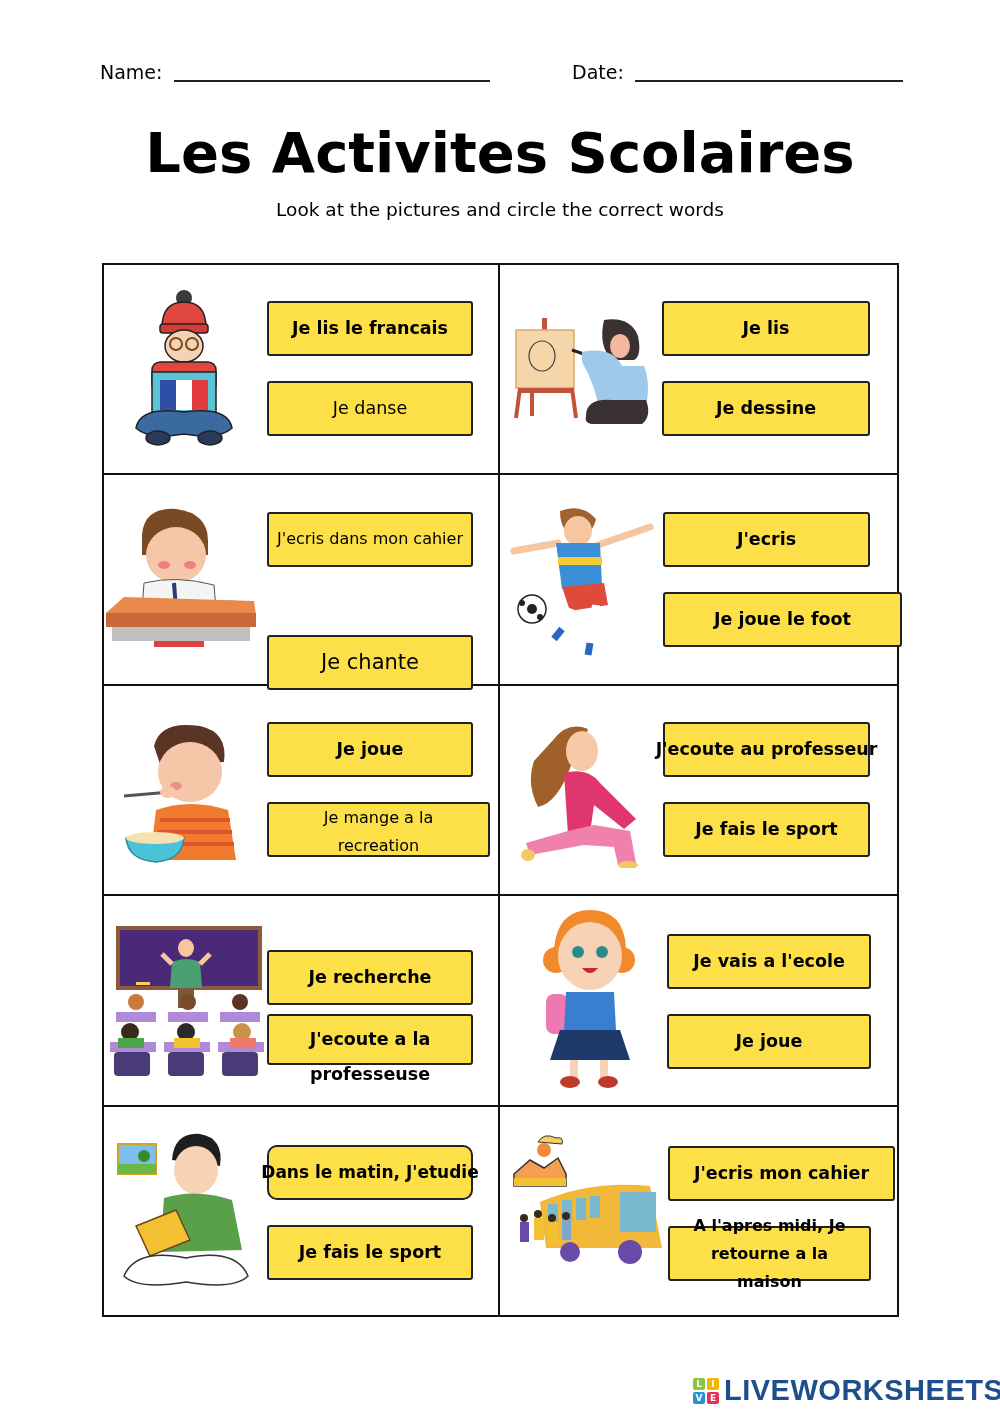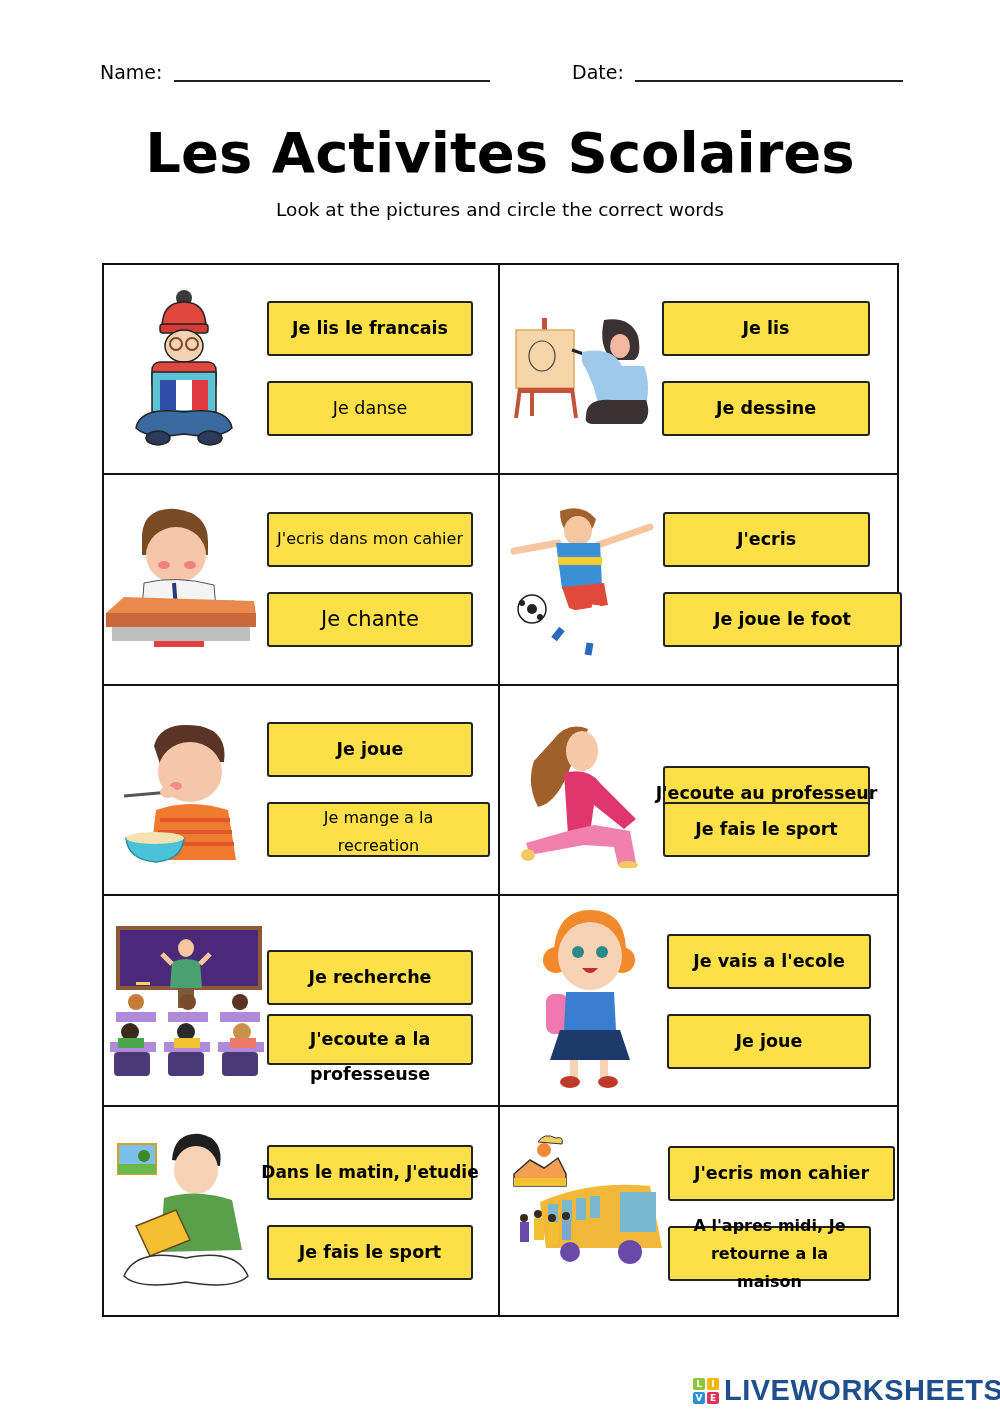--- a/index.html
+++ b/index.html
@@ -11,21 +11,21 @@
            font-size:56px; font-weight:bold; letter-spacing:0px; font-family:"DejaVu Sans", sans-serif; }
   .subtitle { position:absolute; top:199px; left:0; width:1000px; text-align:center; font-size:18.5px; }
   .grid { position:absolute; left:102px; top:263px; width:797px; height:1054px;
           border:2px solid #111; box-sizing:border-box; }
   .vline { position:absolute; left:498px; top:263px; width:2px; height:1054px; background:#111; }
   .hline { position:absolute; left:102px; width:797px; height:2px; background:#111; }
   .opt { position:absolute; border:2px solid #222; border-radius:3px; background:#fde047;
          box-sizing:border-box; display:flex; align-items:center; justify-content:center;
          text-align:center; font-size:17.5px; font-weight:bold; line-height:1.55; white-space:nowrap; overflow:visible; }
   .opt.reg { font-weight:normal; }
-  .opt.big { font-size:21px; font-weight:normal; }
+  .opt.big { font-size:21px; font-weight:normal;margin-top:43px; }
   .opt.sm  { font-size:16px; font-weight:normal; }
   .pic { position:absolute; }
   .logo { position:absolute; left:692px; top:1374px; display:flex; align-items:center; }
   .logo-text { font-size:29px; font-weight:bold; color:#1f4e8c; letter-spacing:0.5px; font-family:"Liberation Sans", sans-serif; }
   .sq { width:12px; height:12px; display:inline-flex; align-items:center; justify-content:center;
         color:#fff; font-size:9px; font-weight:bold; border-radius:2px; margin:1px; }
 </style>
 </head>
 <body>
 
@@ -139,21 +139,21 @@
 <div class="pic" style="left:518px; top:723px; width:130px; height:145px;">
   <svg width="130" height="145" viewBox="0 0 130 145">
     <path d="M36 16 Q50 -2 70 6 Q62 30 54 40 Q40 80 20 84 Q8 60 16 38 Z" fill="#a0602a"></path>
     <ellipse cx="64" cy="28" rx="16" ry="20" fill="#f6c9a8"></ellipse>
     <path d="M46 50 Q70 44 82 60 L118 96 L106 106 L76 82 L72 110 L50 112 Z" fill="#e0366e"></path>
     <path d="M50 108 L76 102 L112 108 L118 140 L100 142 L96 124 L66 122 L12 132 L8 120 Z" fill="#f080ac"></path>
     <ellipse cx="10" cy="132" rx="7" ry="6" fill="#f4c860"></ellipse>
     <ellipse cx="110" cy="142" rx="10" ry="4" fill="#f4c860"></ellipse>
   </svg>
 </div>
-<div class="opt" style="left:663px; top:722px; width:207px; height:55px;margin-top:44px;">J'ecoute au professeur</div>
+<div class="opt" style="left:663px; top:722px; width:207px; height:55px;">J'ecoute au professeur</div>
 <div class="opt" style="left:663px; top:802px; width:207px; height:55px;">Je fais le sport</div>
 
 <div class="pic" style="left:106px; top:924px; width:162px; height:155px;">
   <svg width="162" height="155" viewBox="0 0 162 155">
     <rect x="10" y="2" width="146" height="64" fill="#8a5a3a"></rect>
     <rect x="14" y="6" width="138" height="56" fill="#4a2a78"></rect>
     <rect x="30" y="58" width="14" height="3" fill="#f4d060"></rect>
     <ellipse cx="80" cy="24" rx="8" ry="9" fill="#f6c6a0"></ellipse>
     <path d="M66 38 Q80 32 94 38 L96 64 L64 64 Z" fill="#4aa070"></path>
     <path d="M56 30 L66 40 M104 30 L94 40" stroke="#f6c6a0" stroke-width="5"></path>
@@ -211,21 +211,21 @@
     <rect x="2" y="14" width="38" height="30" fill="#7ac0ea" stroke="#d9a020" stroke-width="2"></rect>
     <rect x="2" y="34" width="38" height="10" fill="#6ab84a"></rect>
     <circle cx="28" cy="26" r="6" fill="#3a8a2a"></circle>
     <path d="M56 30 Q58 2 84 4 Q108 8 104 36 Z" fill="#1e1e1e"></path>
     <ellipse cx="80" cy="40" rx="22" ry="24" fill="#f8d2b4"></ellipse>
     <path d="M48 68 Q80 58 116 70 L126 120 L44 122 Z" fill="#5aa04a"></path>
     <path d="M20 96 L60 80 L74 110 L34 126 Z" fill="#f2c030" stroke="#6a4a1a" stroke-width="1.5"></path>
     <path d="M8 146 Q20 118 70 128 Q120 118 132 146 Q118 160 70 152 Q22 160 8 146 Z" fill="#fff" stroke="#333" stroke-width="1.5"></path>
   </svg>
 </div>
-<div class="opt" style="left:267px; top:1145px; width:206px; height:55px; font-size:17px;">Dans le matin, J'etudie</div>
+<div class="opt" style="left:267px; top:1145px; width:206px; height:55px; font-size:17px;border-radius:10px;">Dans le matin, J'etudie</div>
 <div class="opt" style="left:267px; top:1225px; width:206px; height:55px;">Je fais le sport</div>
 
 <div class="pic" style="left:510px; top:1130px; width:158px; height:140px;">
   <svg width="158" height="140" viewBox="0 0 158 140">
     <circle cx="34" cy="20" r="7" fill="#f28a3a"></circle>
     <path d="M28 12 Q34 2 46 8 Q54 6 52 14 Z" fill="#f4d060" stroke="#333" stroke-width="1"></path>
     <path d="M4 44 L20 30 L34 38 L48 28 L56 44 L56 56 L4 56 Z" fill="#f4a050" stroke="#333" stroke-width="1.5"></path>
     <rect x="4" y="48" width="52" height="8" fill="#f2c030"></rect>
     <path d="M30 72 Q80 50 140 56 L152 118 L36 118 Z" fill="#f2b83a"></path>
     <rect x="110" y="62" width="36" height="40" fill="#7ab8d0"></rect>

